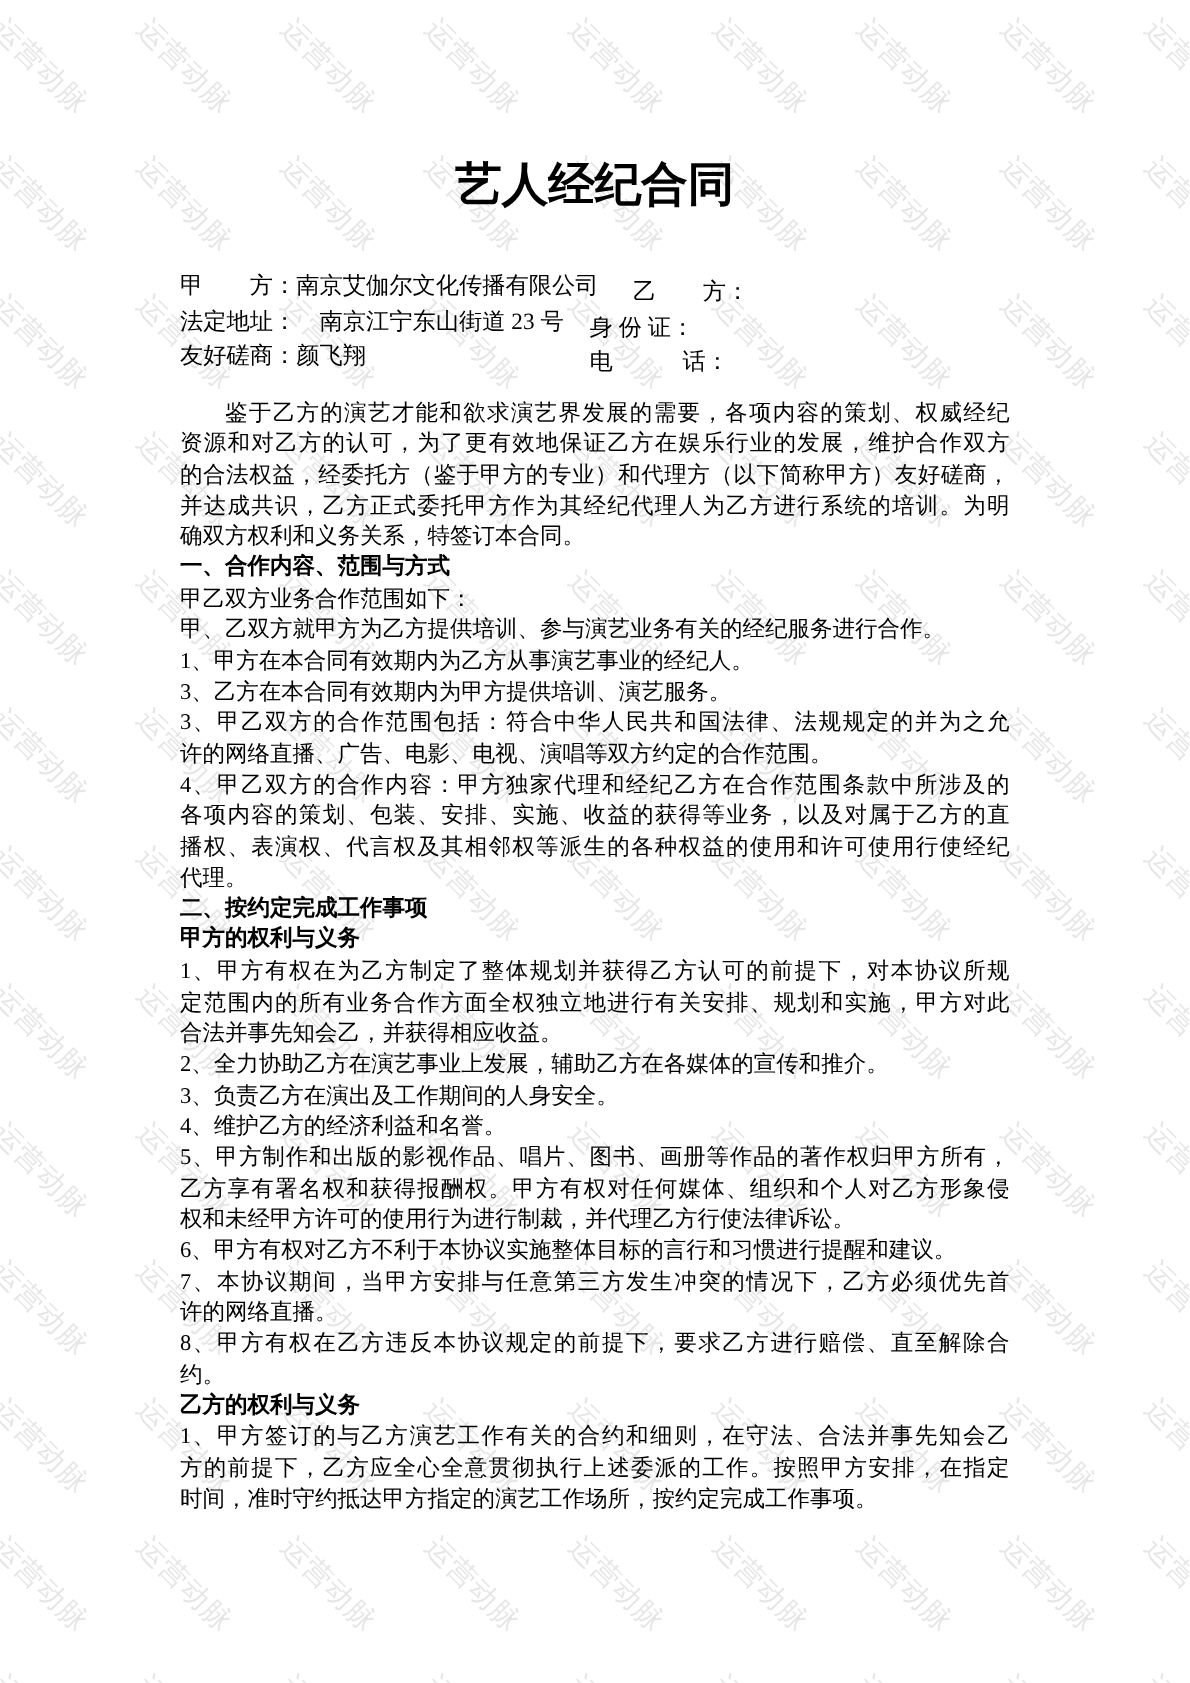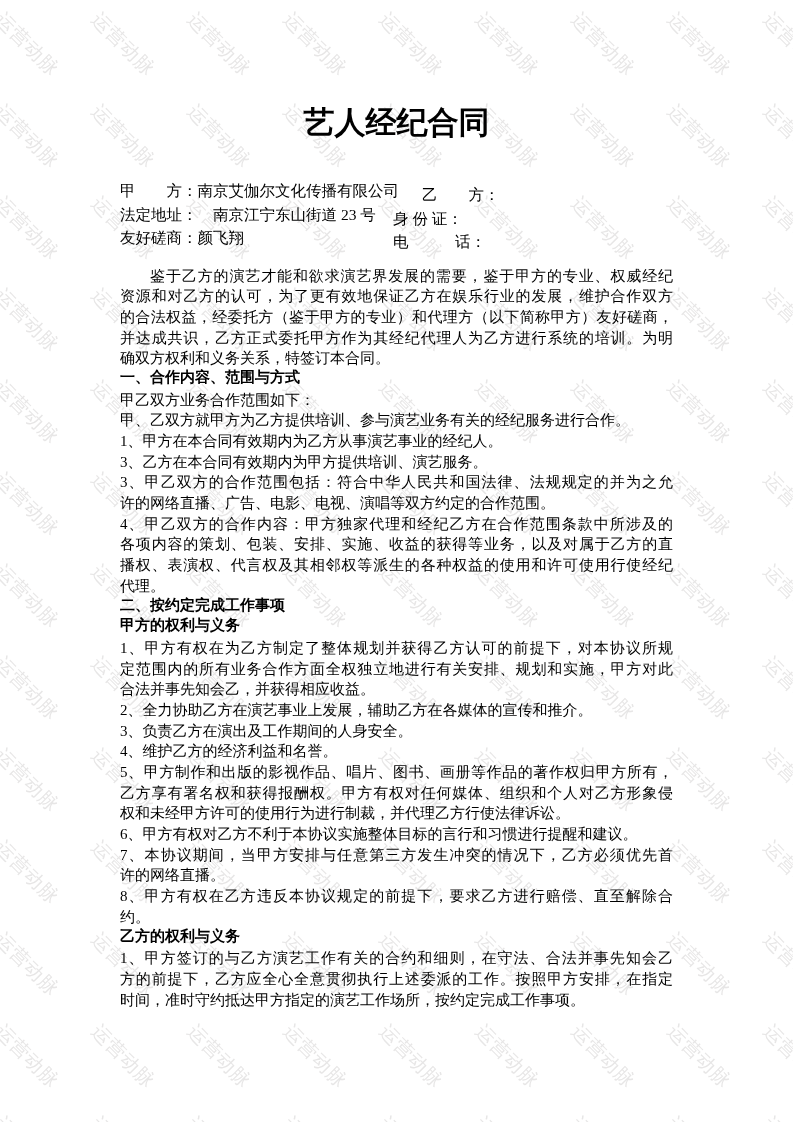--- a/index.html
+++ b/index.html
@@ -179,21 +179,21 @@
     </div>
   <div class="content">
     <h1 class="doc-title">艺人经纪合同</h1>
     <div class="parties">
         <div class="p-row"><span class="p-left">甲　　方：南京艾伽尔文化传播有限公司</span><span class="p-right r1">乙　　方：</span></div>
         <div class="p-row"><span class="p-left">法定地址：　南京江宁东山街道 23 号</span><span class="p-right r2">身 份 证：</span></div>
         <div class="p-row"><span class="p-left">友好磋商：颜飞翔</span><span class="p-right r2">电　　　话：</span></div>
       </div>
     <div class="body-text">
         <div class="para indent">
-          <div class="line j ind">鉴于乙方的演艺才能和欲求演艺界发展的需要，鉴于甲方的专业、权威经纪</div>
+          <div class="line j ind">鉴于乙方的演艺才能和欲求演艺界发展的需要，各项内容的策划、权威经纪</div>
           <div class="line j">资源和对乙方的认可，为了更有效地保证乙方在娱乐行业的发展，维护合作双方</div>
           <div class="line j">的合法权益，经委托方（鉴于甲方的专业）和代理方（以下简称甲方）友好磋商，</div>
           <div class="line j">并达成共识，乙方正式委托甲方作为其经纪代理人为乙方进行系统的培训。为明</div>
           <div class="line">确双方权利和义务关系，特签订本合同。</div>
         </div>
         <div class="para heading">
           <div class="line">一、合作内容、范围与方式</div>
         </div>
         <div class="para plain">
           <div class="line">甲乙双方业务合作范围如下：</div>

